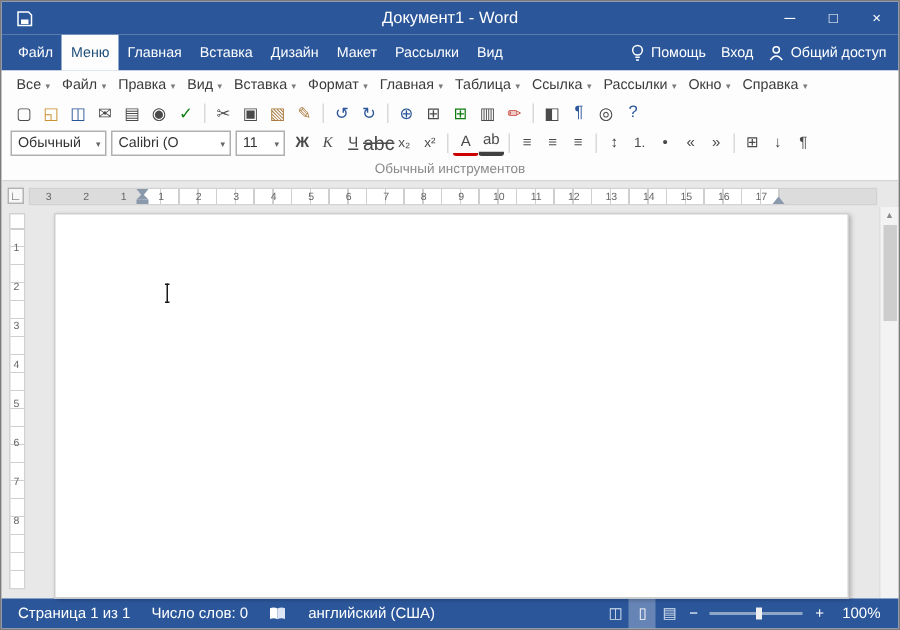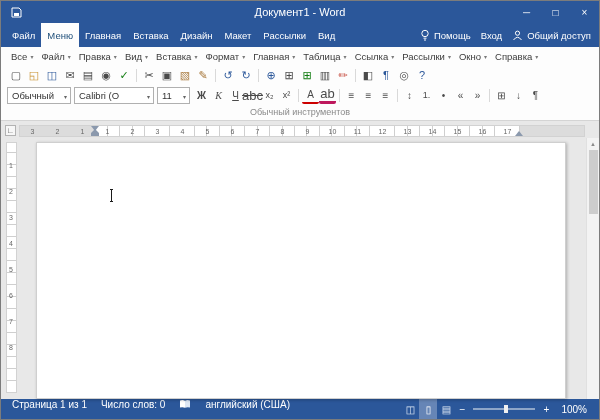--- a/index.html
+++ b/index.html
@@ -32,21 +32,21 @@
   .tsep{flex:0 0 1px;width:1px;height:13px;background:#d9d9d9;margin:0 3px;}
   .comborow{display:flex;align-items:center;height:20px;}
   .combo{height:17px;border:1px solid #b0b0b0;background:#fff;display:flex;align-items:center;font-size:9.5px;color:#333;padding-left:4px;margin-right:3px;white-space:nowrap;}
   .combo .val{flex:1;overflow:hidden;}
   .combo .carr::before{content:"▾";font-size:6px;color:#666;padding:0 3px;}
   .combo.style{width:64px}.combo.font{width:80px}.combo.size{width:33px}
   .b{font-weight:700}.i{font-style:italic;font-family:"Liberation Serif",serif}
   .u{text-decoration:underline}.s{text-decoration:line-through;font-size:13px}
   .xs{font-size:9px}
   .fc{border-bottom:2px solid #c00;line-height:11px}
-  .hl{border-bottom:3px solid #be185d;line-height:10px;font-size:13px}
+  .hl{border-bottom:3px solid #404040;line-height:10px;font-size:10px}
   .grouplabel{height:15px;line-height:14px;text-align:center;font-size:9px;color:#8a8a8a;}
   
   .rulerrow{flex:0 0 17px;background:#e8e8e8;display:flex;align-items:center;padding:2px 14px 0 4px;}
   .tabsel{width:11px;height:11px;background:#f7f7f7;border:1px solid #b2b2b2;font-size:8px;color:#555;display:flex;align-items:center;justify-content:center;margin-right:3px;}
   .hruler{flex:1;height:12px;background:#fff;border:1px solid #d2d2d2;position:relative;display:flex;overflow:hidden;}
   .hr-ml{flex:0 0 75px;background:#dcdcdc;display:flex;justify-content:flex-end;}
   .hr-act{flex:0 0 425px;display:flex;background:repeating-linear-gradient(90deg,transparent 0 11.5px,#cfcfcf 11.5px 12.5px);}
   .hr-mr{flex:1;background:#dcdcdc;}
   .rnum{flex:0 0 25px;width:25px;text-align:center;font-size:7px;line-height:11px;color:#666;}
   .im-first{position:absolute;left:71px;top:0;width:0;height:0;border-left:4px solid transparent;border-right:4px solid transparent;border-top:5px solid #8b99ad;}
@@ -60,21 +60,21 @@
   .vnum{font-size:7px;color:#666;flex:0 0 26px;display:flex;align-items:flex-end;}
   .pagewrap{flex:1;padding:4px 20px 0 18px;display:flex;min-width:0;}
   .page{flex:1;background:#fff;border:1px solid #cfcfcf;box-shadow:1px 1px 3px rgba(0,0,0,0.25);position:relative;}
   .caret{position:absolute;left:74px;top:46px;width:1px;height:13px;background:#1a1a1a;}
   .caret::before,.caret::after{content:"";position:absolute;left:-1px;width:3px;height:1px;background:#1a1a1a;}
   .caret::before{top:0}.caret::after{bottom:0}
   .vscroll{flex:0 0 13px;background:#f3f3f3;border-left:1px solid #e0e0e0;display:flex;flex-direction:column;align-items:center;}
   .sarrow{height:12px;font-size:6px;color:#8a8a8a;display:flex;align-items:center;}
   .sthumb{width:9px;height:64px;background:#cdcdcd;}
   
-  .statusbar{flex:0 0 20px;background:#2b579a;color:#fff;display:flex;align-items:flex-start;font-size:10px;padding:0 4px;white-space:nowrap;}
+  .statusbar{flex:0 0 20px;background:#2b579a;color:#fff;display:flex;align-items:center;font-size:10px;padding:0 4px;white-space:nowrap;}
   .sitem{padding:0 7px;display:flex;align-items:center;gap:4px;}
   .sb-right{margin-left:auto;display:flex;align-items:center;}
   .vbtn{width:18px;height:20px;display:flex;align-items:center;justify-content:center;font-size:10px;color:#d9e4f3;}
   .vbtn.active{background:rgba(255,255,255,0.28);color:#fff;}
   .zbtn{width:14px;text-align:center;}
   .zoomtrack{width:62px;height:2px;background:#8ea6c8;margin:0 4px;position:relative;}
   .zoomthumb{position:absolute;left:50%;top:-3px;width:4px;height:8px;background:#f0f0f0;}
   .zoomlabel{padding:0 8px 0 8px;}
   svg{display:block;}
 </style>

